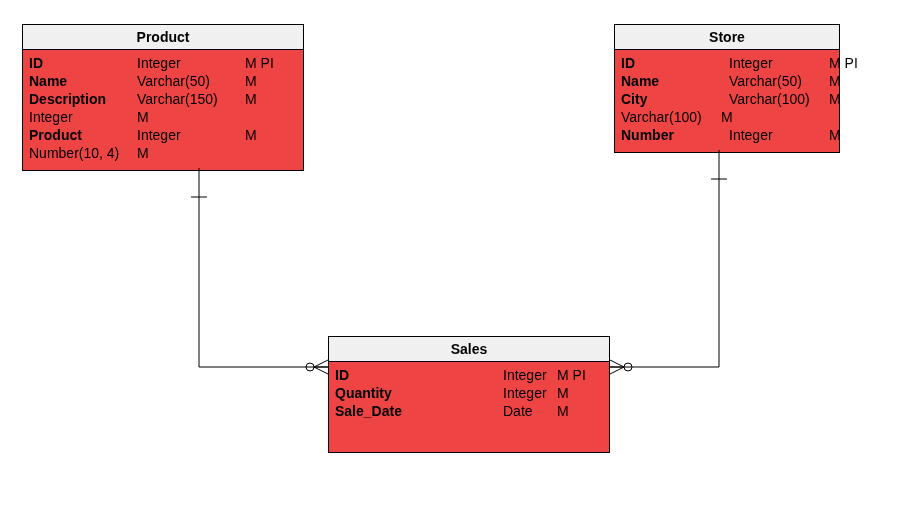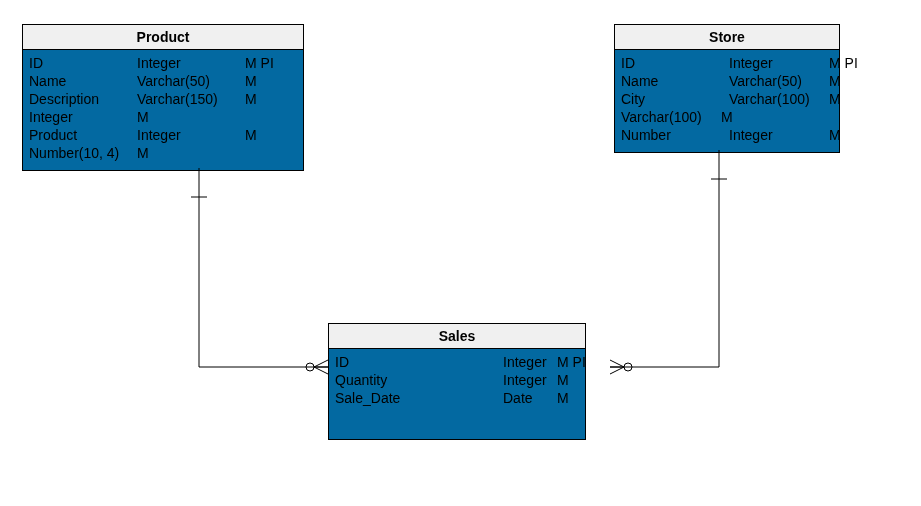--- a/index.html
+++ b/index.html
@@ -9,39 +9,39 @@
     height: 506px;
     background: #fff;
     font-family: Arial, Helvetica, sans-serif;
     font-size: 14px;
     color: #000;
     position: relative;
   }
   .entity {
     position: absolute;
     border: 1px solid #000;
-    background: #0369a1;
+    background: #ef4444;
     box-sizing: border-box;
   }
   .entity-title {
     text-align: center;
     font-weight: bold;
     padding: 4px 0;
     border-bottom: 1px solid #000;
     background: #f0f0f0;
   }
   .entity-body {
     padding: 4px 6px 8px 6px;
   }
   .attr-row {
     display: flex;
     line-height: 18px;
     white-space: nowrap;
   }
-  .col-name  { flex: 0 0 auto; }
+  .col-name  { flex: 0 0 auto; font-weight: bold; }
   .col-type  { flex: 0 0 auto; }
   .col-flags { flex: 0 0 auto; }
   svg.connectors {
     position: absolute;
     left: 0; top: 0;
     width: 921px; height: 506px;
     pointer-events: none;
   }
   svg.connectors line, svg.connectors polyline, svg.connectors circle {
     stroke: #000;
@@ -109,21 +109,21 @@
       <span class="col-flags">M</span>
     </div>
     <div class="attr-row">
       <span class="col-name" style="width:108px">Number</span>
       <span class="col-type" style="width:100px">Integer</span>
       <span class="col-flags">M</span>
     </div>
   </div>
 </div>
 
-<div class="entity" style="left:328px; top:323px; width:258px;">
+<div class="entity" style="left:328px; top:336px; width:282px;">
   <div class="entity-title">Sales</div>
   <div class="entity-body" style="padding-bottom:32px;">
     <div class="attr-row">
       <span class="col-name" style="width:168px">ID</span>
       <span class="col-type" style="width:54px">Integer</span>
       <span class="col-flags">M PI</span>
     </div>
     <div class="attr-row">
       <span class="col-name" style="width:168px">Quantity</span>
       <span class="col-type" style="width:54px">Integer</span>

